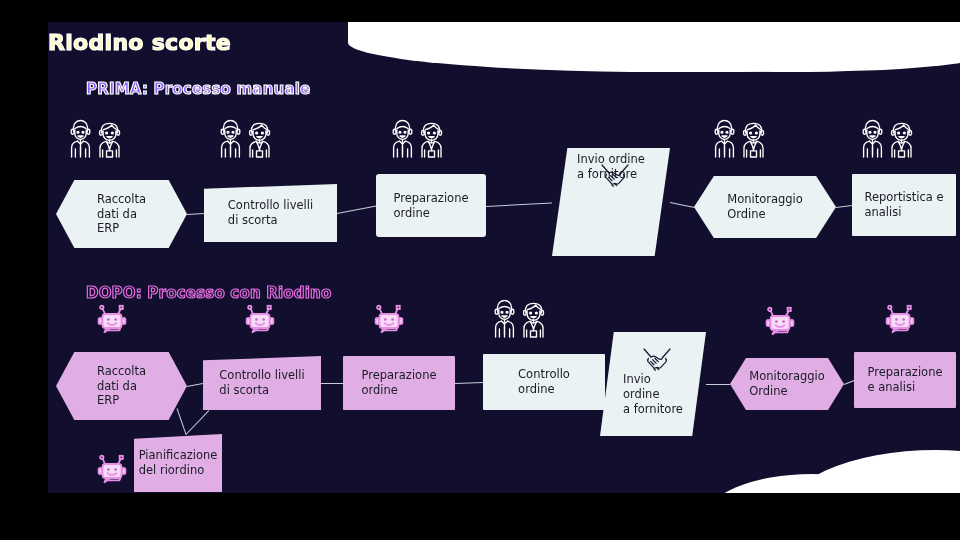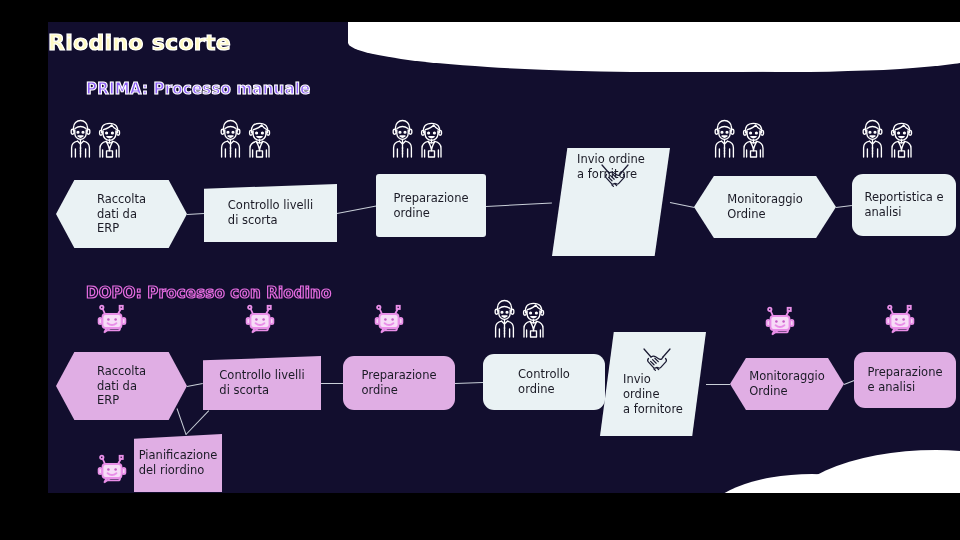--- a/index.html
+++ b/index.html
@@ -34,21 +34,21 @@
   .node{position:absolute;display:flex;align-items:center;justify-content:center;
         font-size:11.5px;line-height:1.30;color:#1b1b26;
         font-family:"DejaVu Sans",sans-serif;padding:4px 6px;box-sizing:border-box;}
   .n-light{background:#eaf2f4;}
   .n-pink{background:#e0aee4;}
 
   .sh-hex{clip-path:polygon(14% 0,86% 0,100% 50%,86% 100%,14% 100%,0 50%);}
   .sh-trap{clip-path:polygon(0 8%,100% 0,100% 100%,0 100%);}
   .sh-para{clip-path:polygon(13% 0,100% 0,87% 100%,0 100%);}
   .sh-rect{border-radius:3px;}
-  .sh-round{border-radius:11px;}
+  .sh-round{border-radius:1px;}
 
   
   .ico{position:absolute;}
   .ico svg{display:block;}
 
   
   .conn{position:absolute;background:#c9cfd8;height:1px;transform-origin:0 50%;}
 
   .lbl{white-space:pre-line;}
 </style>

